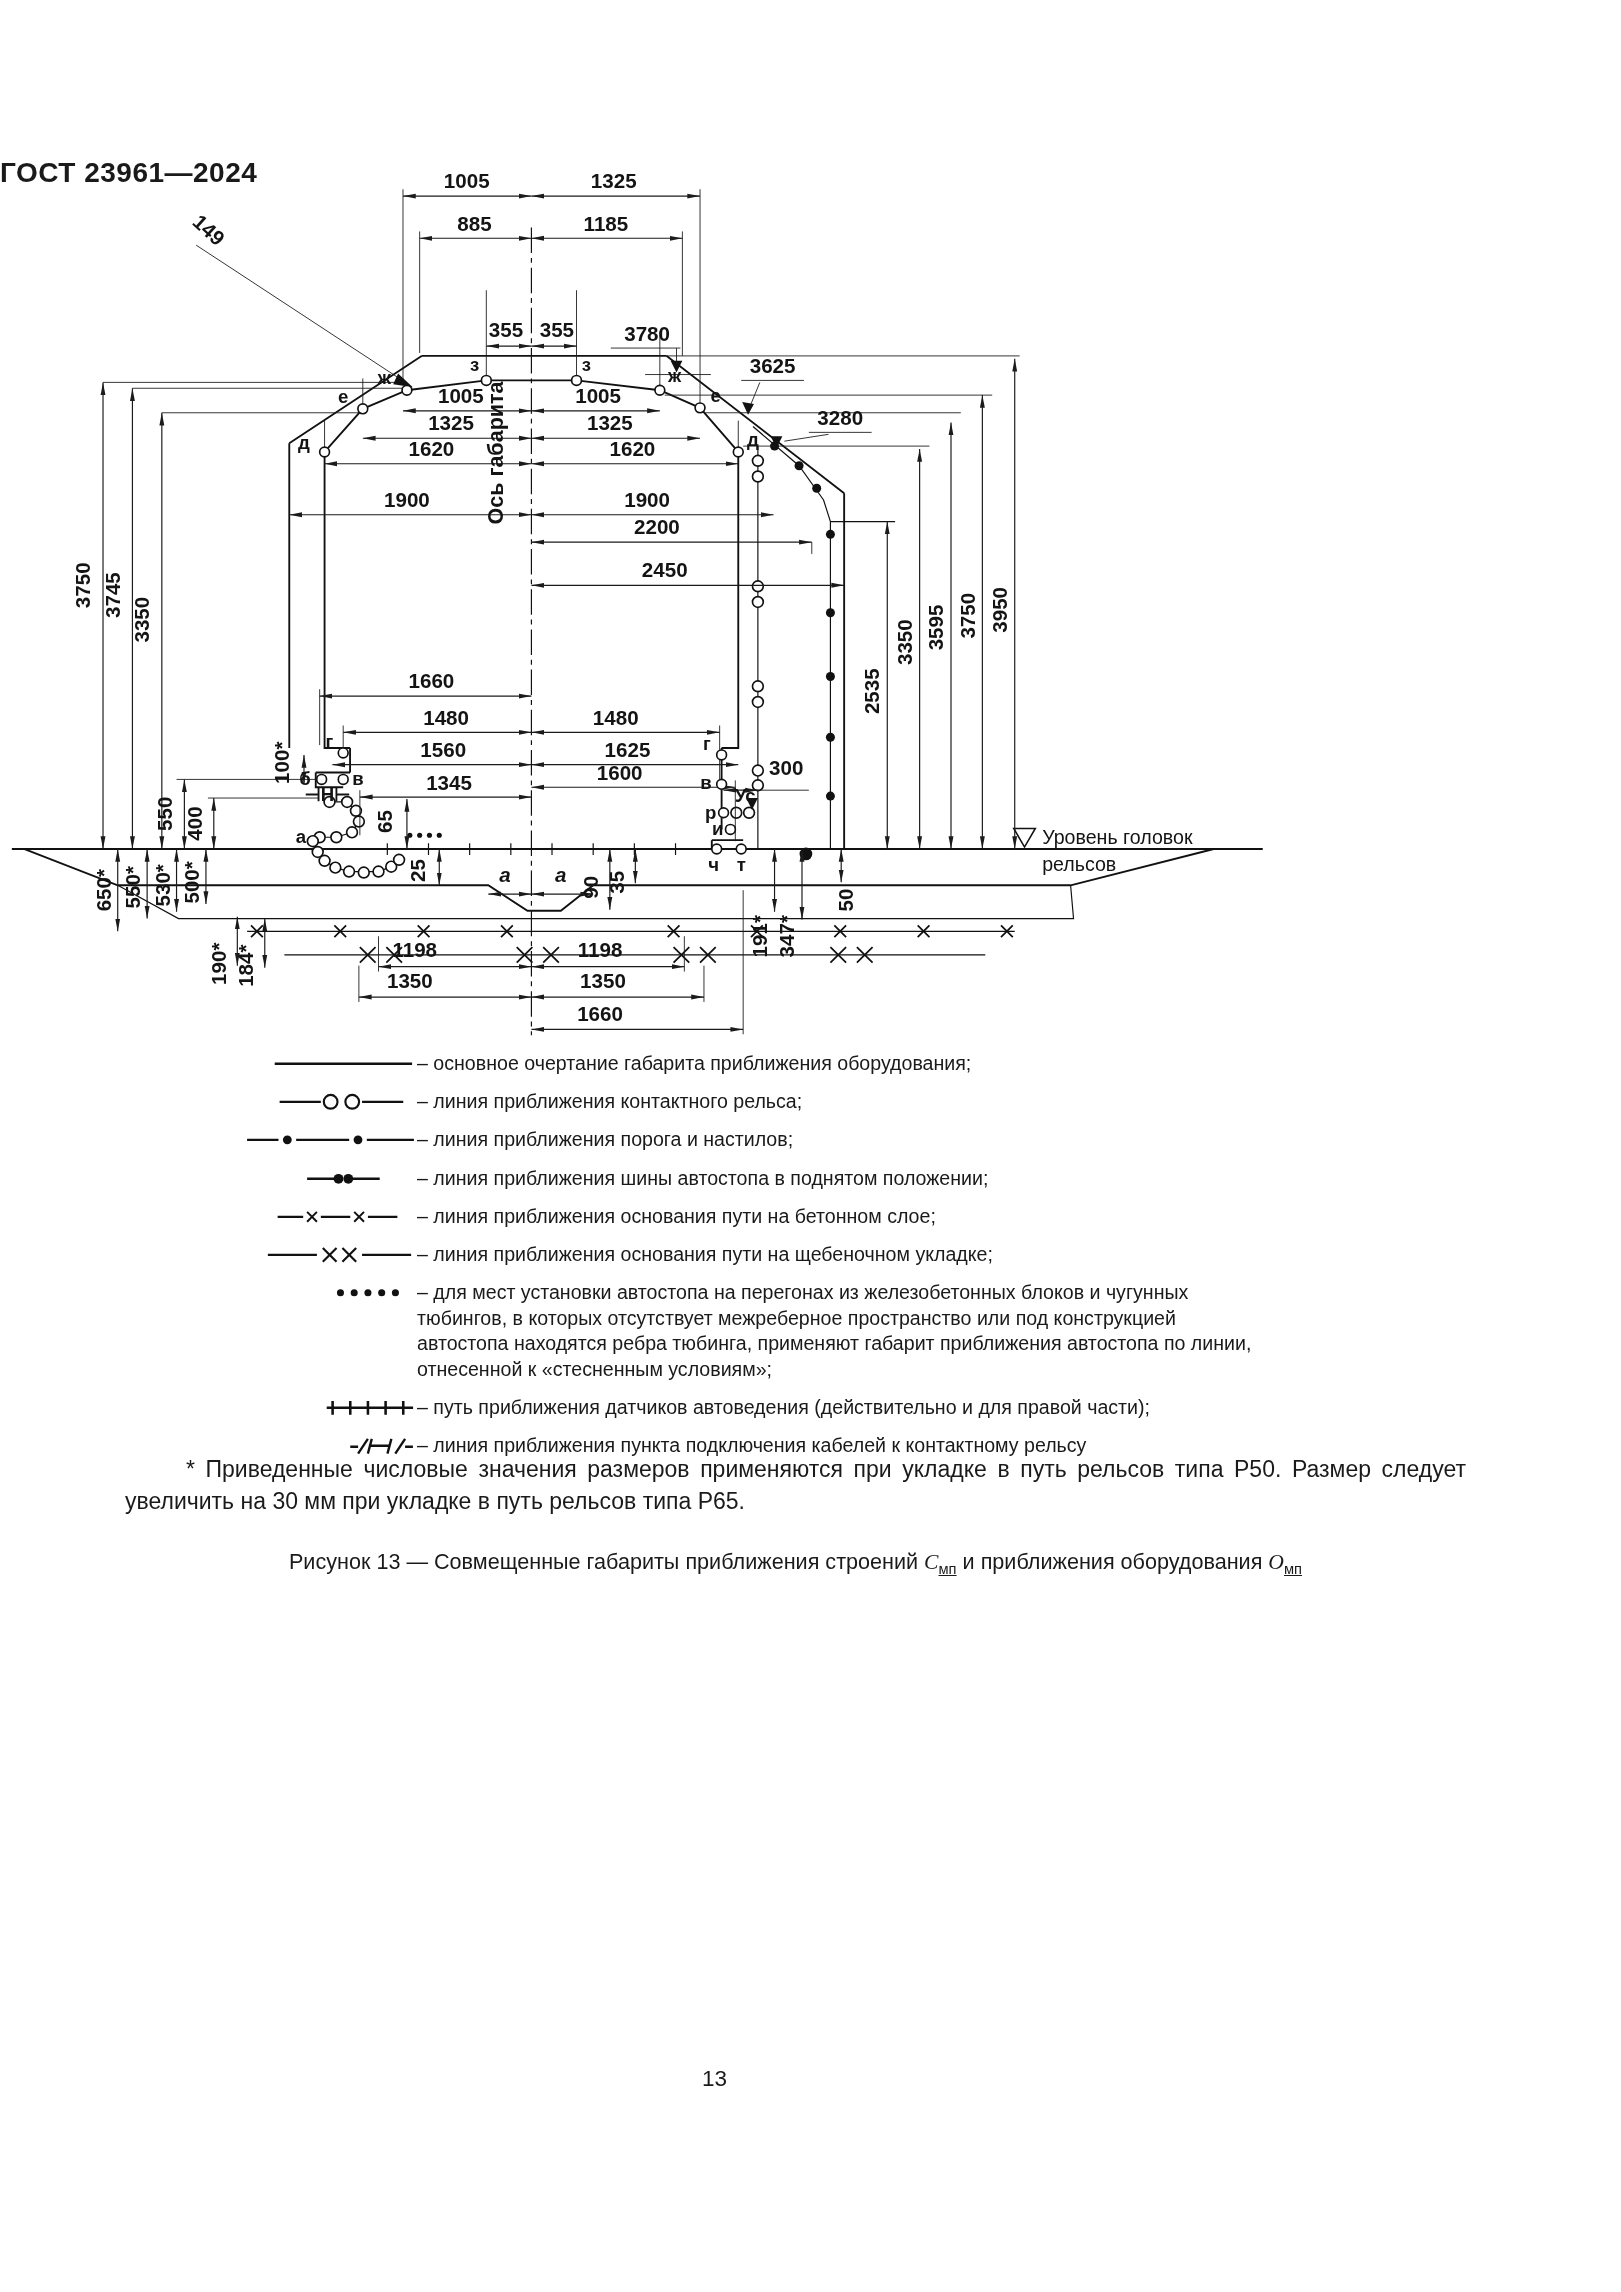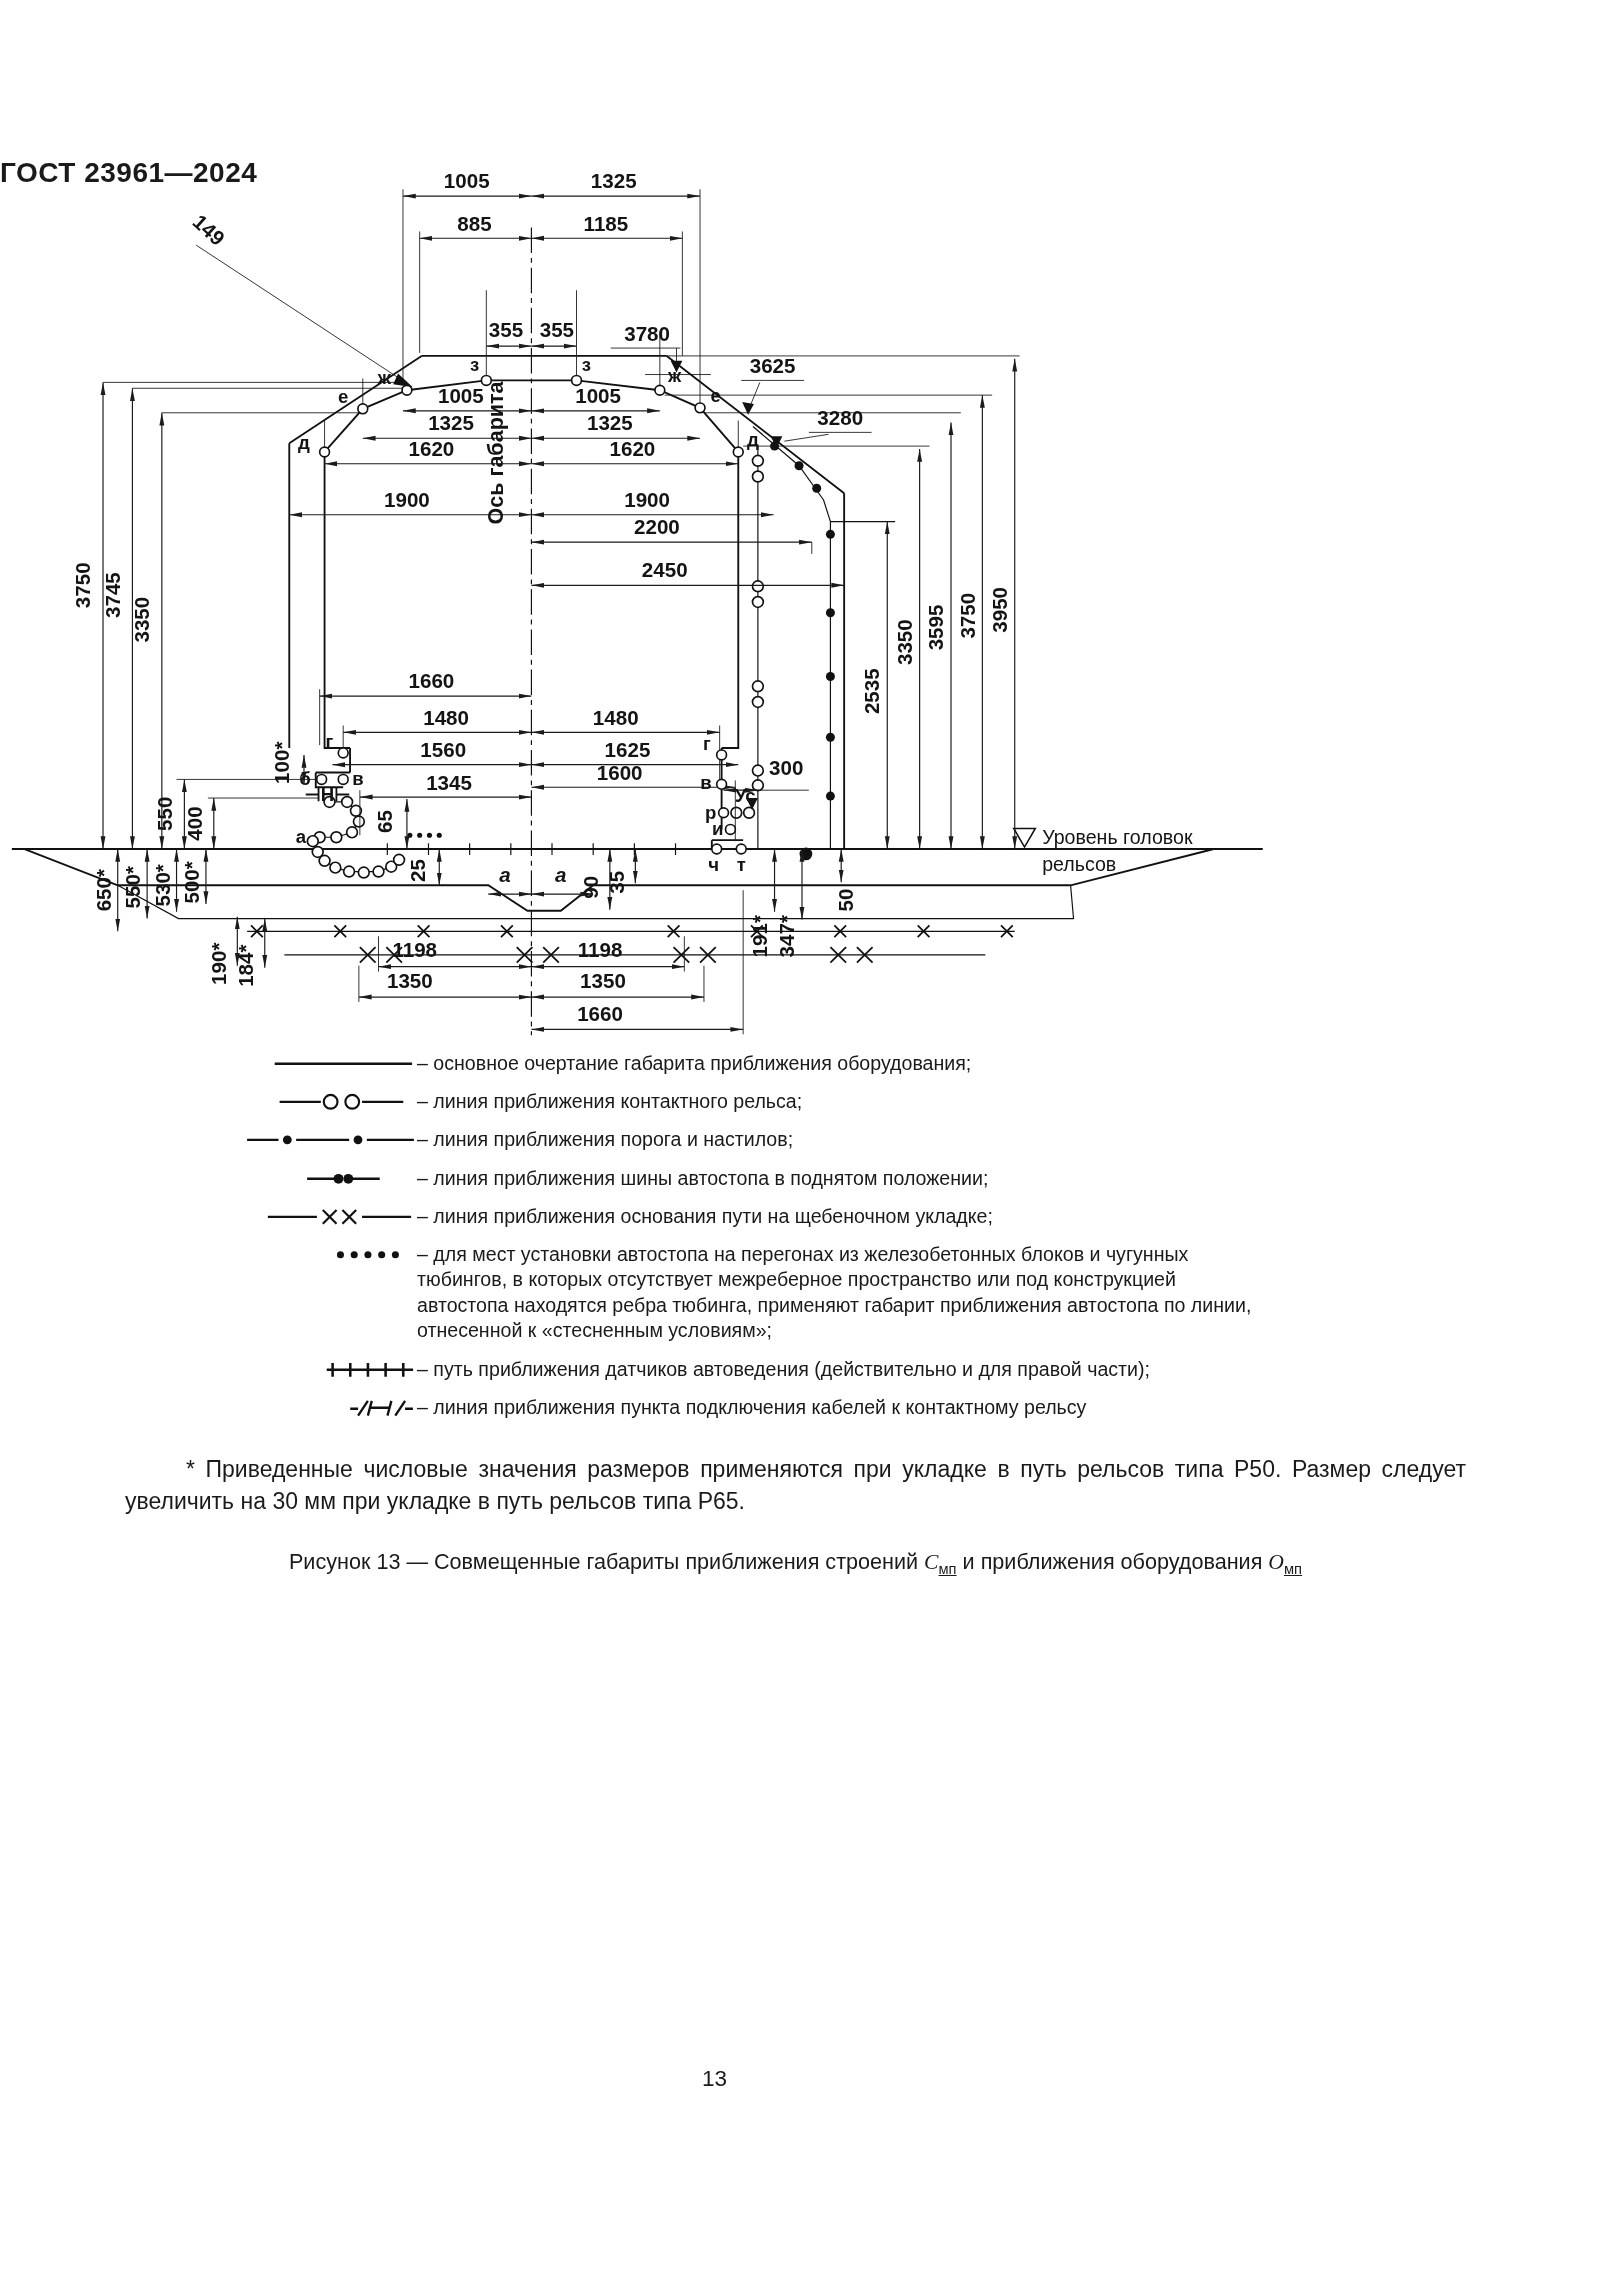--- a/index.html
+++ b/index.html
@@ -388,20 +388,29 @@
             <path d="M48,11 H78 M92,11 H122" stroke="#111" stroke-width="2.4"></path>
         <circle cx="80" cy="11" r="5" fill="#111"></circle>
             <circle cx="90" cy="11" r="5" fill="#111"></circle>
           </svg>
         </span>
       <span class="lg-txt">– линия приближения шины автостопа в поднятом положении;</span>
     </div>
     <div class="lg-row">
       <span class="lg-sym">
         <svg width="157" height="21.6" viewBox="0 0 160 22">
+            <path d="M18,11 H44 M62,11 H92 M110,11 H140" stroke="#111" stroke-width="2.2"></path>
+        <path d="M48,6 L58,16 M48,16 L58,6 M96,6 L106,16 M96,16 L106,6" stroke="#111" stroke-width="2"></path>
+          </svg>
+        </span>
+      <span class="lg-txt">– линия приближения основания пути на бетонном слое;</span>
+    </div>
+    <div class="lg-row">
+      <span class="lg-sym">
+        <svg width="157" height="21.6" viewBox="0 0 160 22">
             <path d="M8,11 H58 M104,11 H154" stroke="#111" stroke-width="2.2"></path>
         <path d="M64,4 L78,18 M64,18 L78,4 M84,4 L98,18 M84,18 L98,4" stroke="#111" stroke-width="2.2"></path>
           </svg>
         </span>
       <span class="lg-txt">– линия приближения основания пути на щебеночном укладке;</span>
     </div>
     <div class="lg-row">
       <span class="lg-sym">
         <svg width="157" height="21.6" viewBox="0 0 160 22">
             <circle cx="82" cy="11" r="3.6" fill="#111"></circle>

